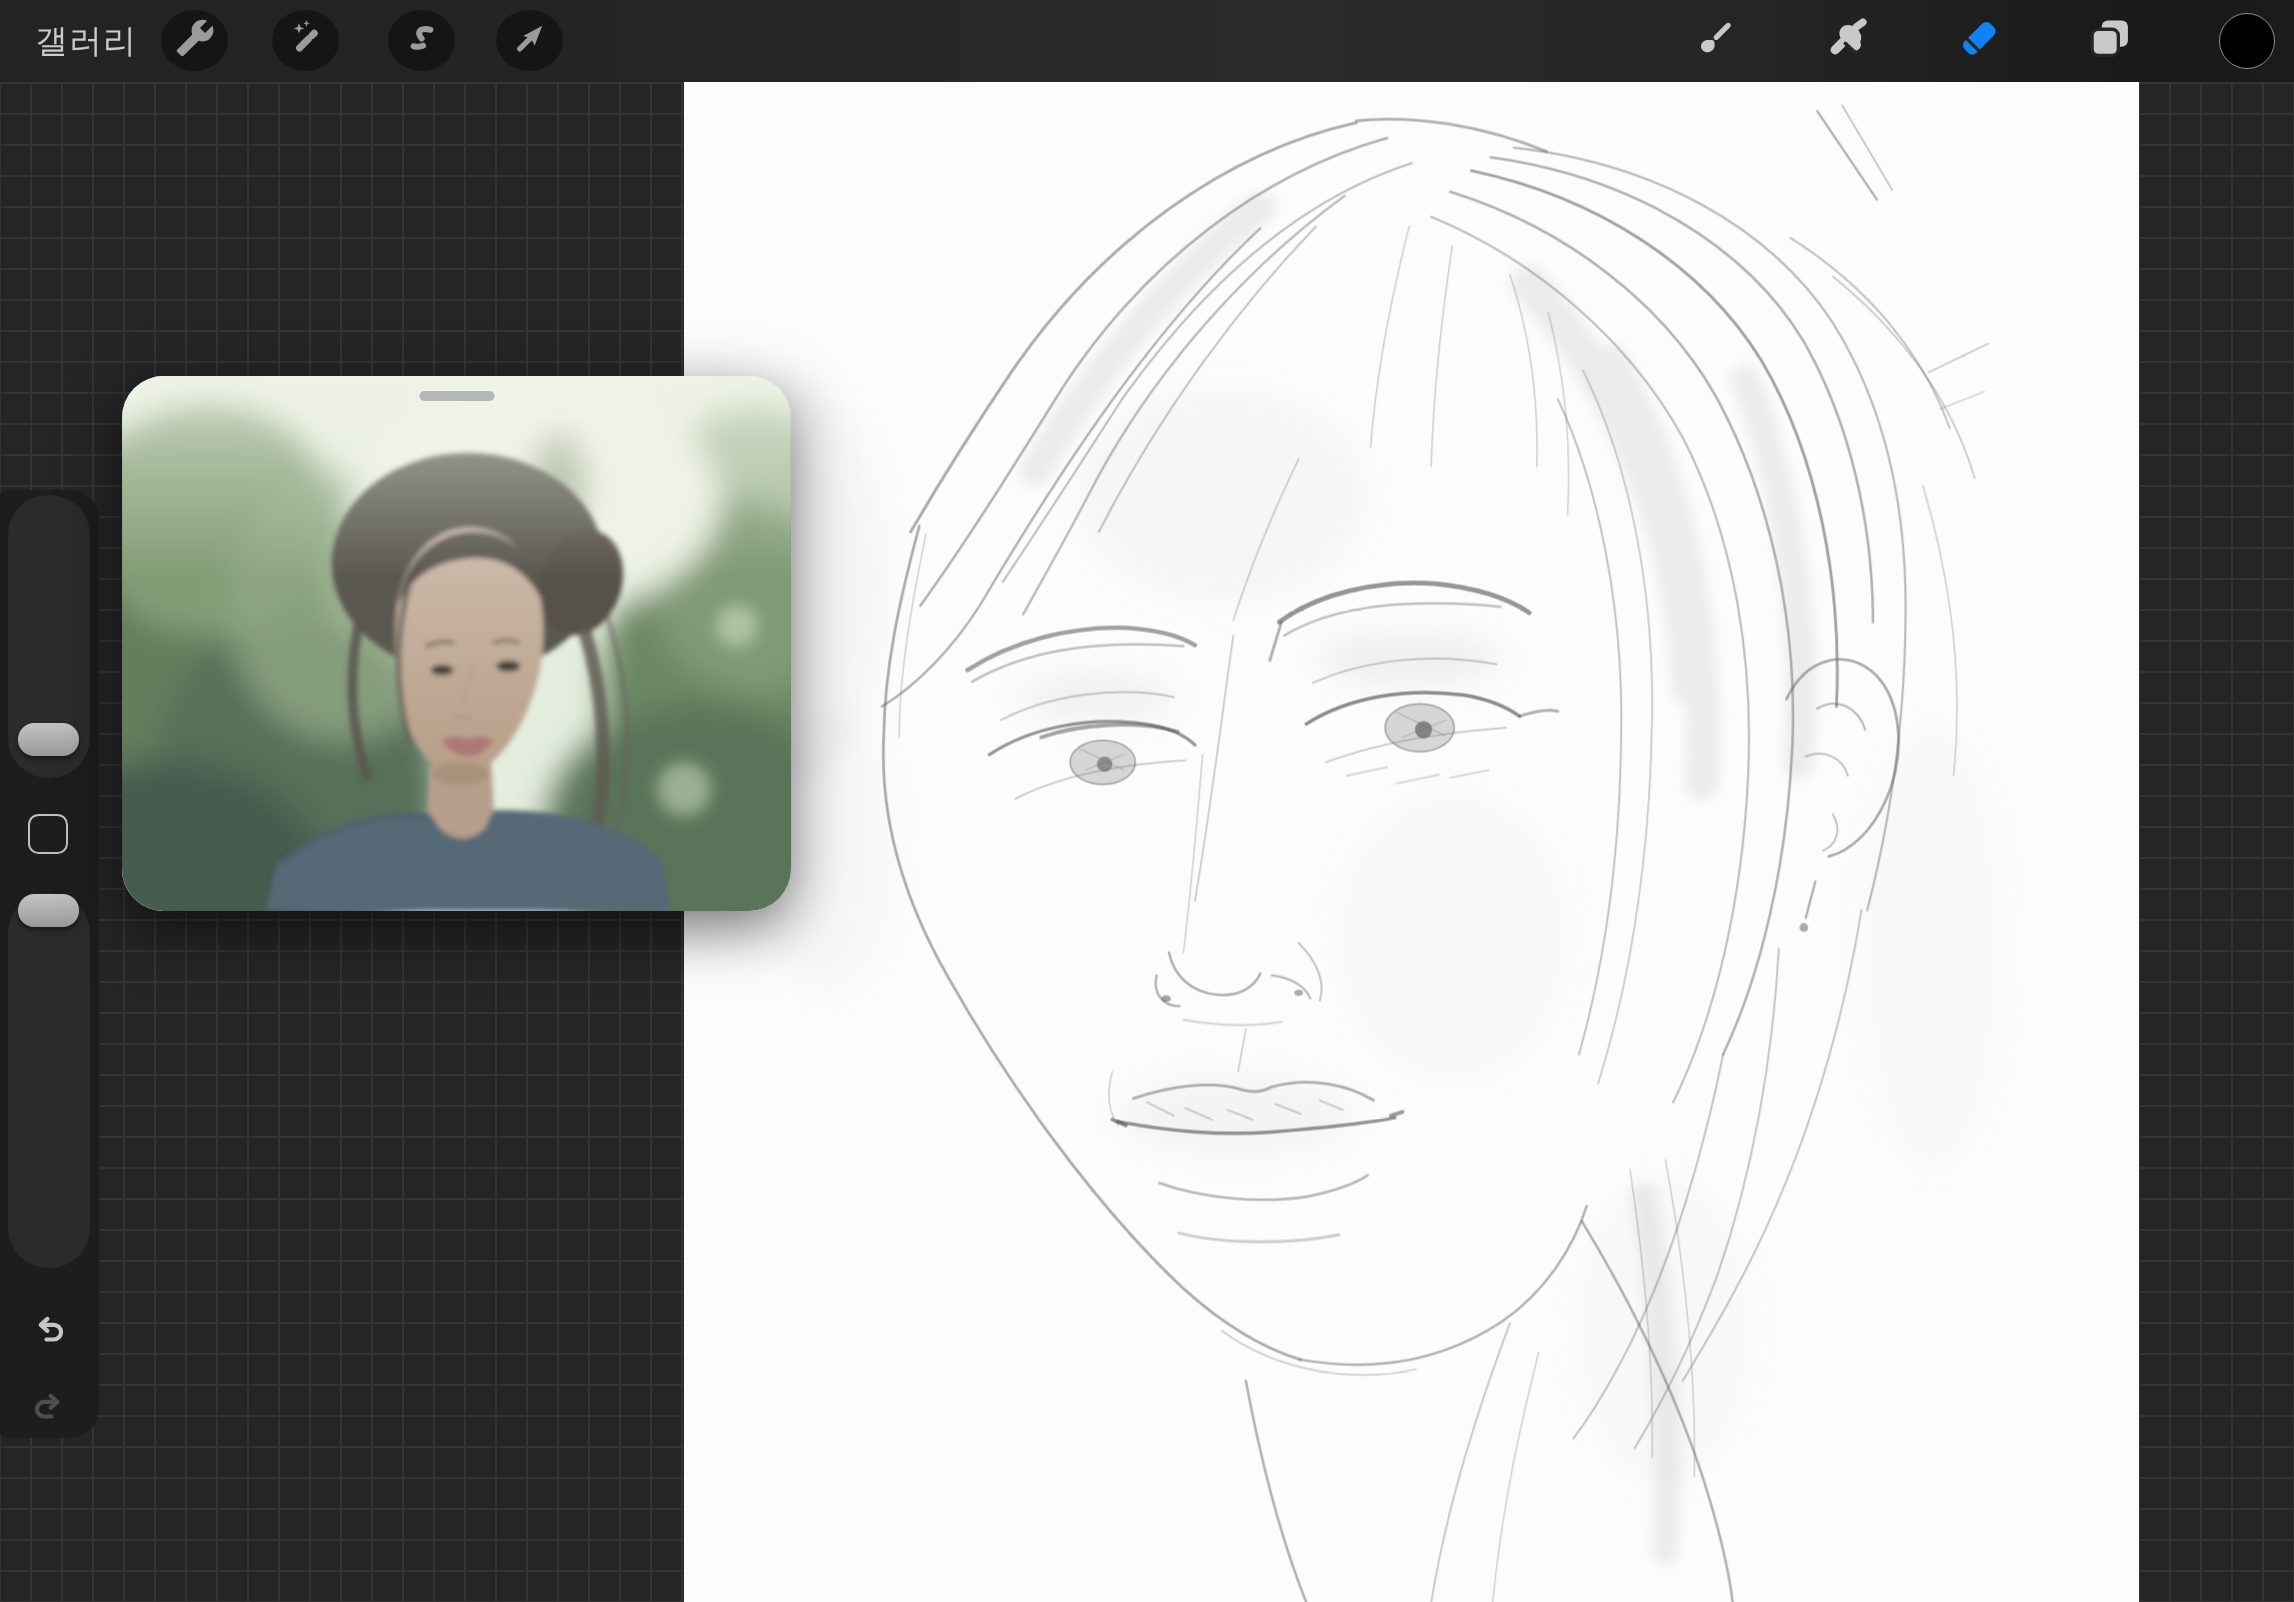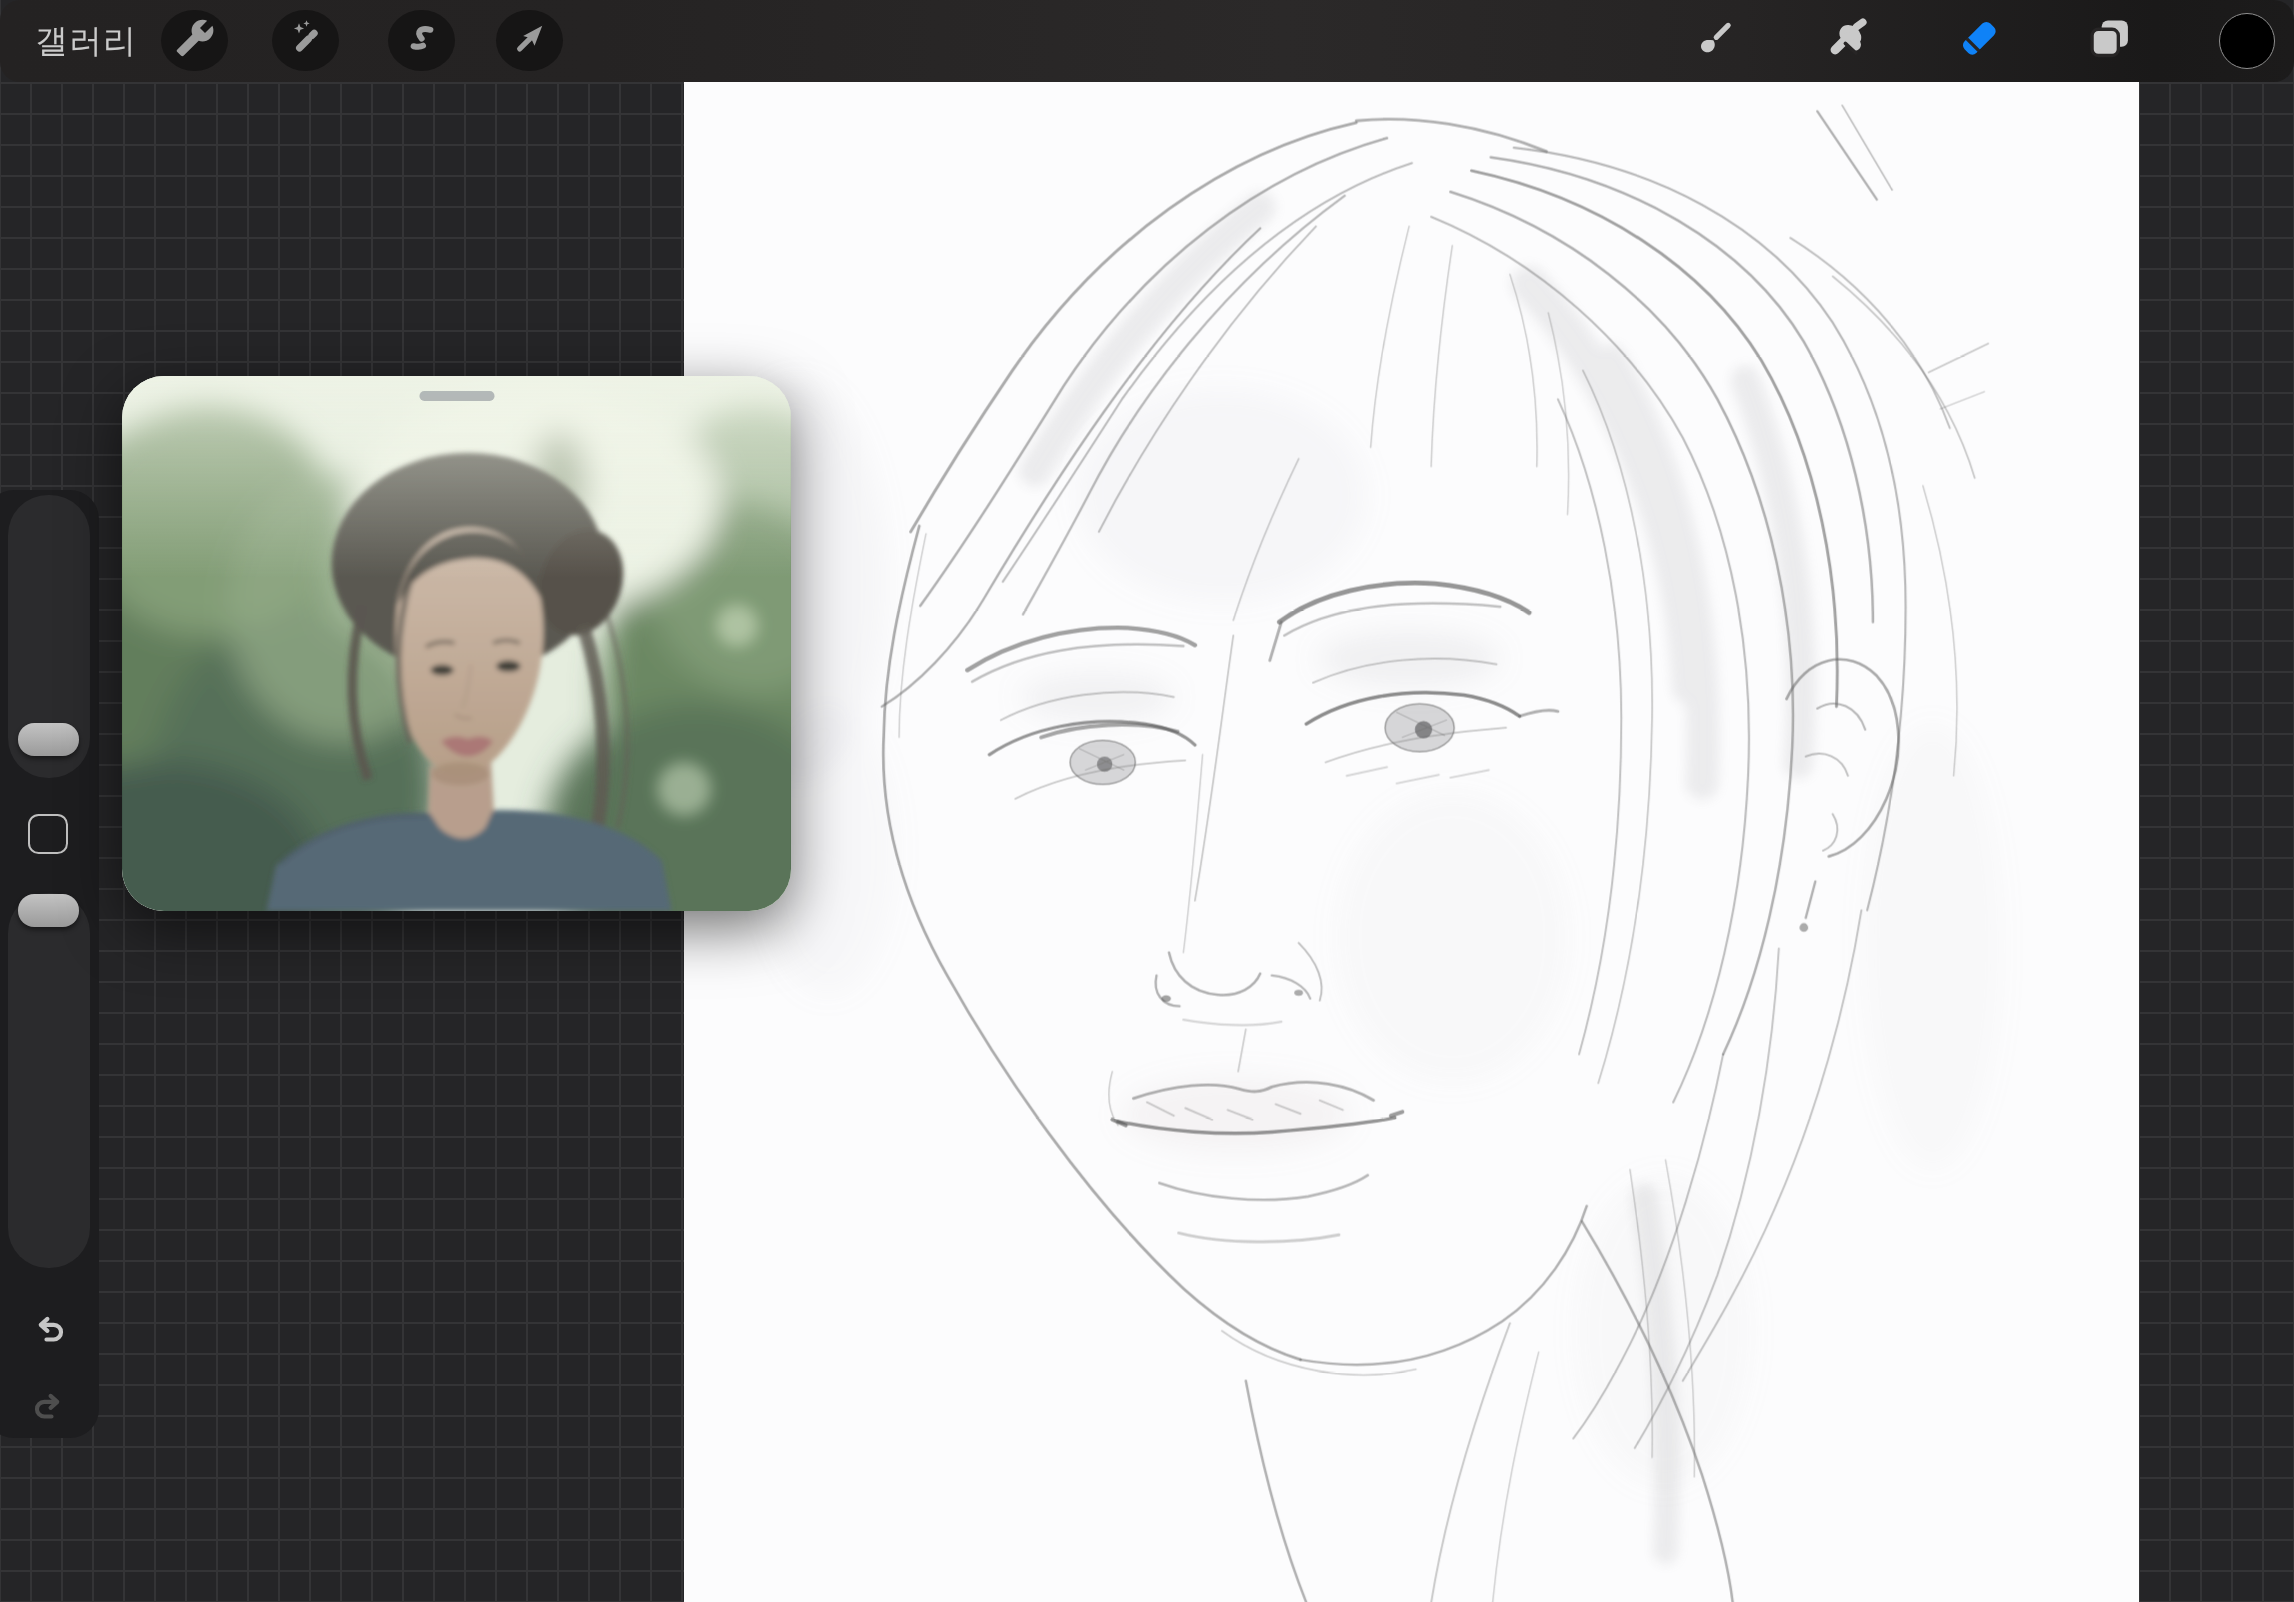--- a/index.html
+++ b/index.html
@@ -10,21 +10,20 @@
       linear-gradient(#343436 1.9px, transparent 1.9px),
       linear-gradient(90deg,#343436 1.9px, transparent 1.9px);
     background-size:31px 31px;
     background-position:-1px 20px;
     font-family:"Liberation Sans", sans-serif;
   }
   
   .topbar{
     position:absolute;left:0;top:0;width:2294px;height:82px;z-index:50;
     background:linear-gradient(90deg,#242222 0%,#252323 26%,#2b2929 56%,#262424 76%,#1a1919 94%,#1c1b1b 100%);
-    border-radius:20px;
   }
   .gallery-label{
     position:absolute;left:35px;top:0;height:82px;line-height:82px;
     font-size:33px;color:#cbcbcb;letter-spacing:1px;
   }
   .tool-bubble{
     position:absolute;top:9.6px;width:67px;height:61px;border-radius:50%;
     background:#161515;display:flex;align-items:center;justify-content:center;
   }
   .rtool{

